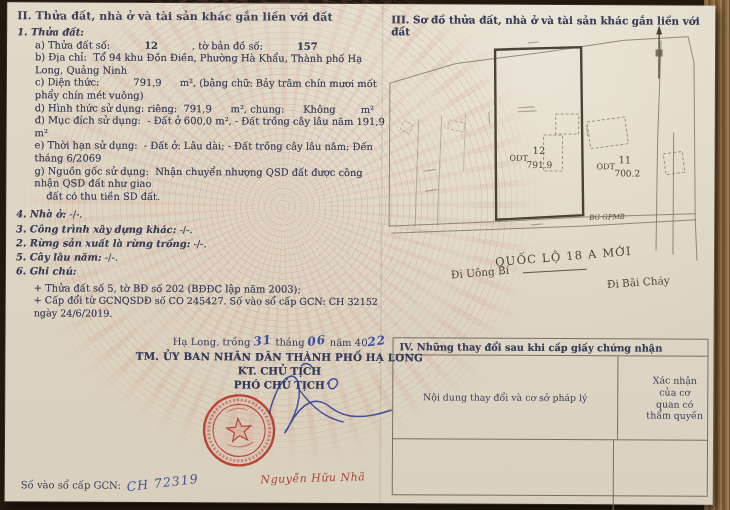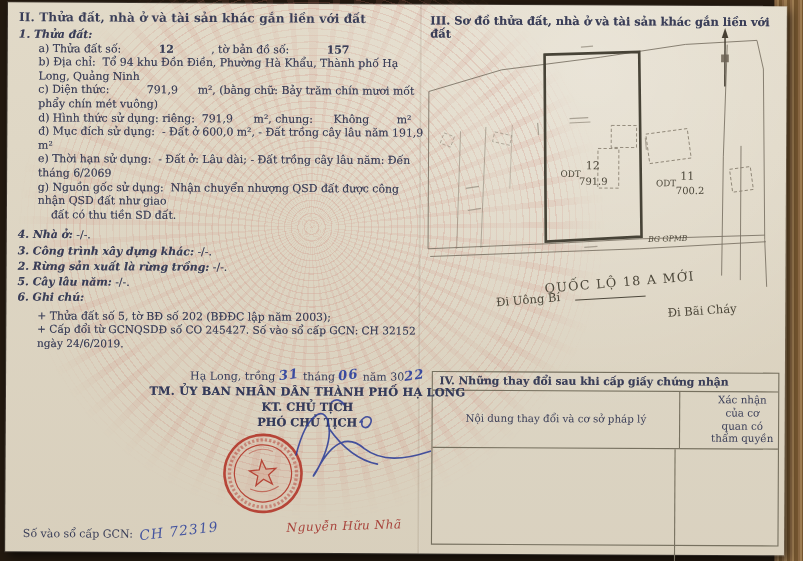--- a/index.html
+++ b/index.html
@@ -65,21 +65,21 @@
   }
   .footer{position:absolute;left:16px;top:474px;font-size:10px;color:#3a3e58;}
   .footer .hv{font-style:italic;color:#44549f;font-size:12.5px;display:inline-block;transform:rotate(-7deg) translateY(-2px);margin-left:6px;letter-spacing:1px;}
   .t4{
     position:absolute;left:387px;top:333px;width:314px;height:156px;
     border:1px solid #76705f;color:#3a3e58;background:rgba(255,255,255,.05);
   }
   .t4 .t4title{font-size:9.8px;font-weight:bold;padding:3px 6px 2px;border-bottom:1px solid #76705f;text-shadow:0 0 .4px rgba(58,62,88,.5);}
   .t4 .hdr{display:flex;border-bottom:1px solid #76705f;}
   .t4 .c1{flex:0 0 220px;border-right:1px solid #76705f;display:flex;align-items:center;justify-content:center;font-size:9.4px;padding:4px 2px;text-align:center;}
-  .t4 .c2{flex:1;display:flex;align-items:center;justify-content:center;font-size:9.4px;padding:2px 4px;text-align:center;line-height:1.25;margin-left:24px;}
+  .t4 .c2{flex:1;display:flex;align-items:center;justify-content:center;font-size:9.4px;padding:18px 4px;text-align:center;line-height:1.25;margin-left:24px;}
   .t4 .bodyrow{display:flex;height:108px;}
   .t4 .bc1{flex:0 0 220px;border-right:1px solid #76705f;}
   .t4 .bc2{flex:1;}
 </style>
 </head>
 <body>
 
 <div class="wood"></div>
 
 <div class="paper">
@@ -176,21 +176,21 @@
       <div class="bc2"></div>
     </div>
   </div>
 
   <div class="sign">
     <div class="date">
       <span>Hạ Long, trồng</span>
       <span class="hand">31</span>
       <span>tháng</span>
       <span class="hand">06</span>
-      <span>năm 30</span><span class="hand">22</span>
+      <span>năm 40</span><span class="hand">22</span>
     </div>
     <div class="b1">TM. ỦY BAN NHÂN DÂN THÀNH PHỐ HẠ LONG</div>
     <div class="b2">KT. CHỦ TỊCH</div>
     <div class="b2">PHÓ CHỦ TỊCH</div>
   </div>
 
   <svg class="seal" width="86" height="86" viewBox="0 0 86 86">
     <g transform="rotate(-6 43 43)">
       <circle cx="43" cy="43" r="35" stroke="#b43a2d" stroke-width="2.4" fill="rgba(190,60,45,0.05)"></circle>
       <circle cx="43" cy="43" r="26" stroke="#b43a2d" stroke-width="1.1" fill="none"></circle>

